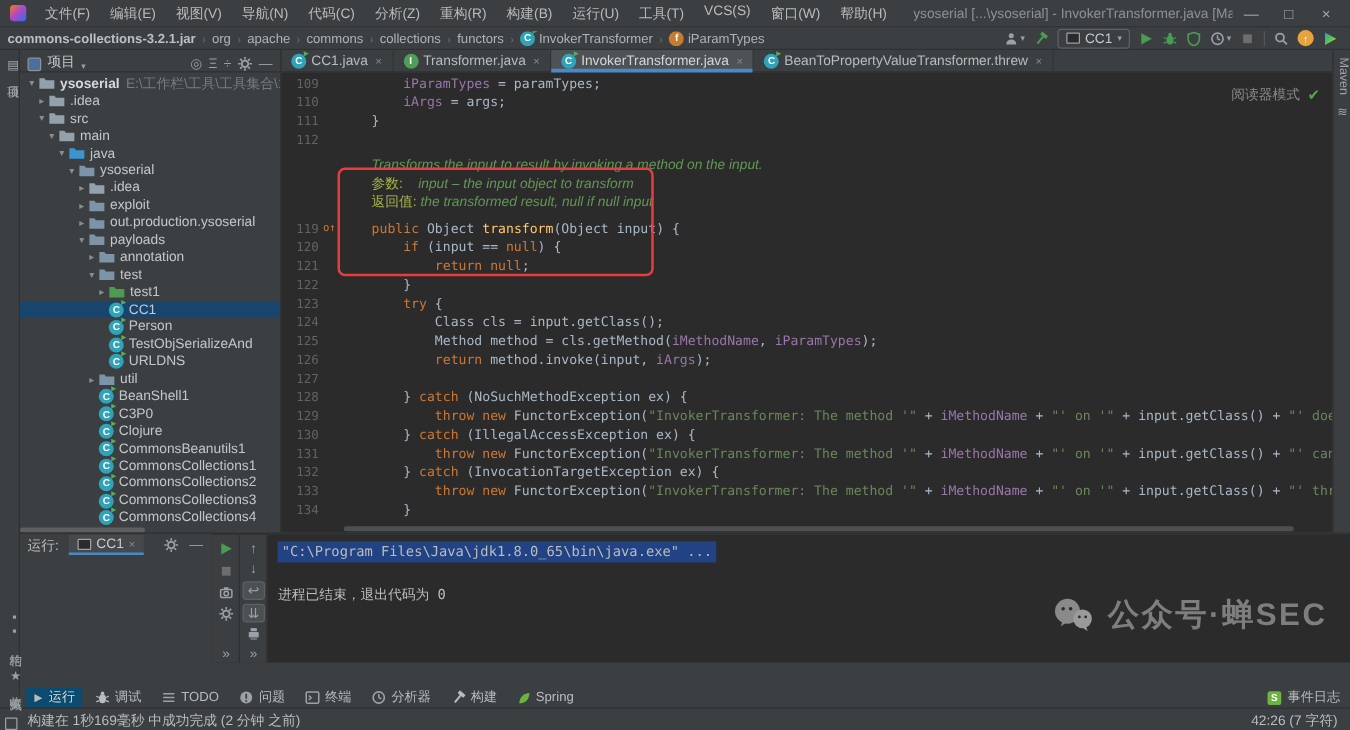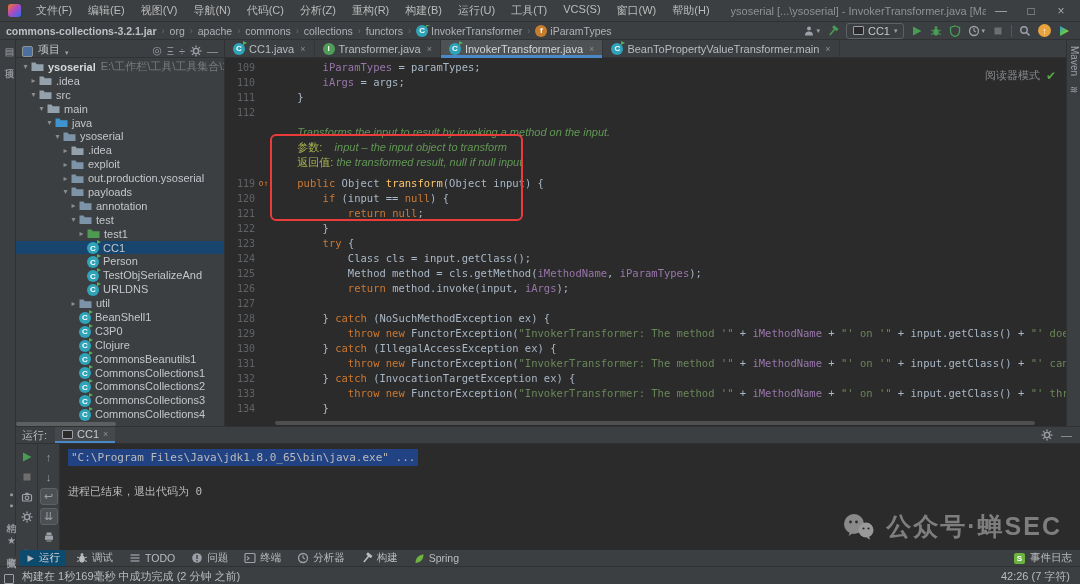--- a/index.html
+++ b/index.html
@@ -83,21 +83,21 @@
   .c-str { color:#6a8759; }
   .c-mname { color:#ffc66b; }
   .c-doc { color:#629755; font-style:italic; font-family:"Liberation Sans",sans-serif; font-size:11px;text-align:center; }
   .c-doctag { color:#a8b24c; font-family:"Liberation Sans",sans-serif; font-size:11px; }
   .red-box { position:absolute; left:45px; top:76px; width:253px; height:87px; border:2px solid #ec3b3b; border-radius:6px; pointer-events:none; }
   .reader-mode { position:absolute; top:10px; right:10px; display:flex; align-items:center; gap:6px; color:#87898c; font-size:11px; }
   .reader-mode .chk { color:#57a64a; font-size:12px; }
   .ed-hscroll { position:absolute; bottom:1px; left:50px; height:4px; width:760px; background:#5d5f61; border-radius:2px; opacity:.7; }
 
   
-  .runpanel { position:absolute; left:16px; top:426px; right:0; height:104px; background:#3c3f41; border-top:1px solid #2f3133; display:flex; flex-direction:column; }
+  .runpanel { position:absolute; left:16px; top:426px; right:0; height:104px; background:#3c3f41; border-top:1px solid #2f3133; display:flex; flex-direction:row; }
   .run-hdr { height:18px; display:flex; align-items:center; padding:0 8px 0 6px; gap:8px; }
   .run-hdr .rtab { display:flex; align-items:center; gap:4px; background:#46494b; padding:1px 7px; border-bottom:2px solid #4a88c7; color:#c8cbce; }
   .run-hdr .spacer { flex:1; }
   .mon-ic { width:11px; height:9px; border:1px solid #9da0a8; border-radius:1px; background:#2b2b2b; }
   .run-body { flex:1; position:relative; background:#2b2b2b; border-top:1px solid #2f3133; display:flex; }
   .rtools { width:22px; background:#3c3f41; border-right:1px solid #2f3133; display:flex; flex-direction:column; align-items:center; padding-top:4px; gap:3px; }
   .rtools .tbtn { width:18px; height:17px; display:flex; align-items:center; justify-content:center; color:#9da0a8; font-size:11px; }
   .rtools .tbtn.on { background:#4c5052; border:1px solid #5e6163; border-radius:3px; }
   .console { flex:1; padding:5px 8px; font-family:"DejaVu Sans Mono","Liberation Mono",monospace; font-size:11px; line-height:17px; color:#bbbbbb; overflow:hidden; }
   .console .cline.sel { background:#214283; display:inline-block; padding:0 3px; }
@@ -516,21 +516,21 @@
             <span>Transformer.java</span>
             <span class="x">×</span>
           </div>
           <div class="tab active">
             <span class="circle-ic ic-class">C<i class="runbadge"></i></span>
             <span>InvokerTransformer.java</span>
             <span class="x">×</span>
           </div>
           <div class="tab">
             <span class="circle-ic ic-class">C<i class="runbadge"></i></span>
-            <span>BeanToPropertyValueTransformer.main</span>
+            <span>BeanToPropertyValueTransformer.threw</span>
             <span class="x">×</span>
           </div>
         </div>
       <div class="ed-body">
         <div class="ed-rows" id="edrows">
             <div class="ed-row">
               <span class="ed-num">109</span>
               <span class="ed-gut"></span>
               <span class="ed-code"><span>        </span><span class="c-fld">iParamTypes</span><span> = </span><span>paramTypes</span><span>;</span></span>
             </div>

